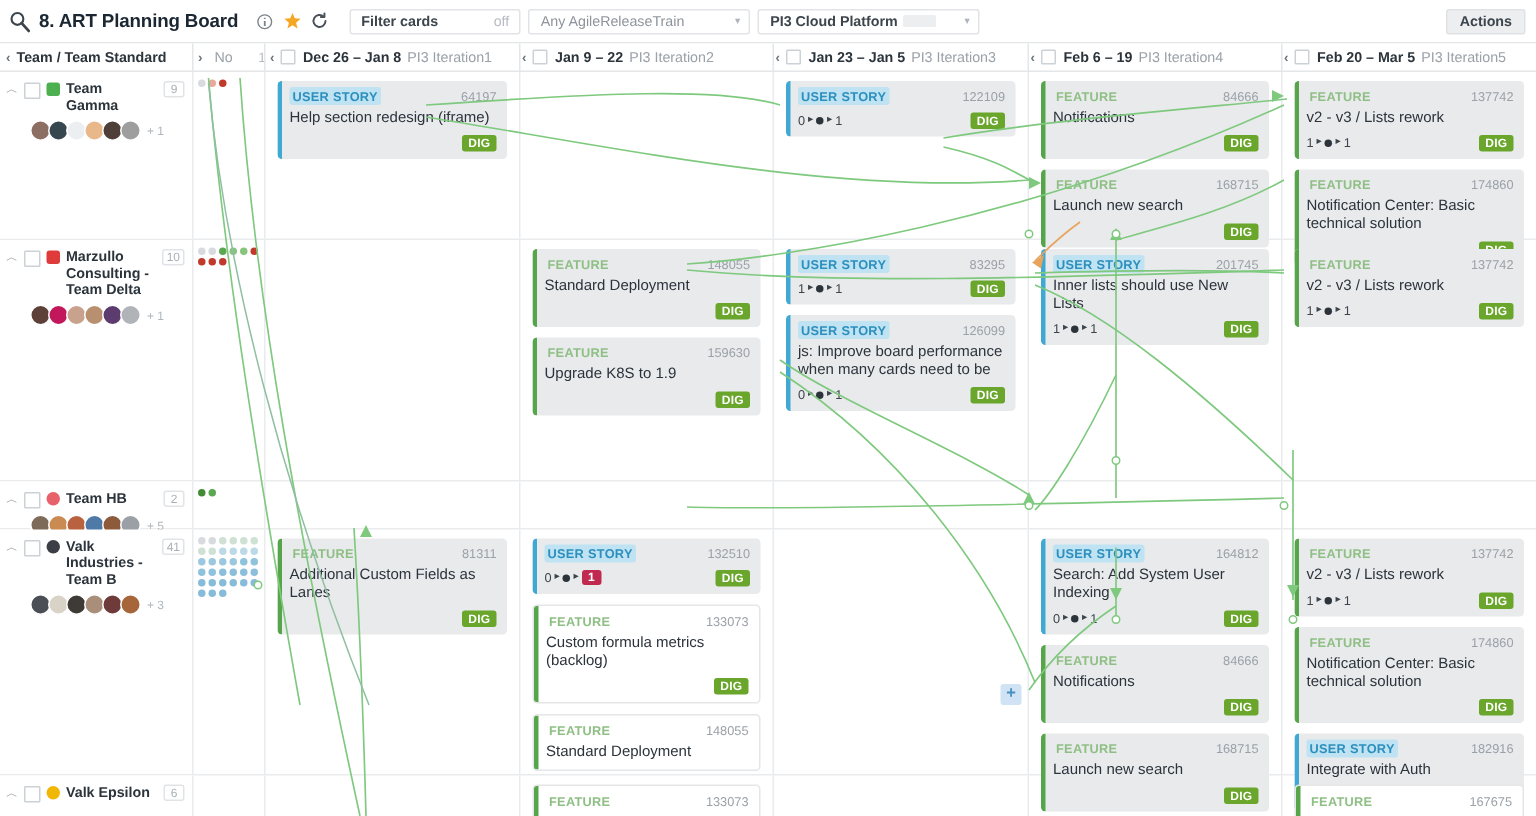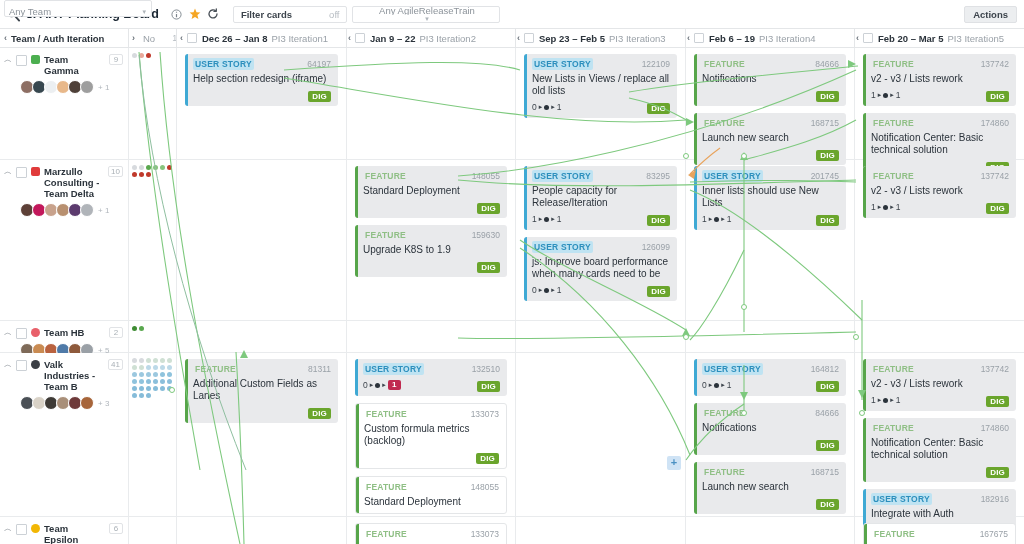--- a/index.html
+++ b/index.html
@@ -35,21 +35,21 @@
   }
   .filter-cards .fc-lab{font-weight:bold;color:#3c444c;}
   .filter-cards .fc-off{color:#b6bcc2;margin-left:33px;}
   .sel{
     height:17px;border:1px solid #e1e3e6;border-radius:2px;background:#fff;
     display:flex;align-items:center;justify-content:space-between;
     padding:0 6px 0 7px;font-size:9.5px;color:#8d949b;box-sizing:border-box;
   }
   .sel .cv{display:flex;align-items:center;gap:4px;overflow:hidden;white-space:nowrap;}
   .sel.team{width:148px;margin-left:4px;}
-  .sel.art{width:148px;margin-left:4px;flex-direction:column;}
+  .sel.art{width:148px;margin-left:4px;}
   .sel.pi{width:148px;margin-left:4px;}
   .sel.pi .cv span.v{color:#3c444c;font-weight:bold;}
   .pill{display:inline-block;width:22px;height:8px;background:#eceef0;border-radius:1px;}
   .caret{font-size:7px;color:#aeb4ba;line-height:1;}
   .actions-btn{
     position:absolute;right:7px;top:6px;height:17px;
     background:#eceef0;border:1px solid #dfe1e4;border-radius:2px;
     font-size:9.5px;font-weight:bold;color:#3c444c;
     display:flex;align-items:center;padding:0 8px;box-sizing:border-box;cursor:pointer;
   }
@@ -174,37 +174,40 @@
         <path d="M10 6a4 4 0 1 1-1.3-3" fill="none" stroke="#4a5158" stroke-width="1.3" stroke-linecap="round"></path>
         <polyline points="9.3,0.9 9.3,3.3 6.9,3.3" fill="none" stroke="#4a5158" stroke-width="1.3" stroke-linecap="round" stroke-linejoin="round"></polyline>
       </svg>
     </div>
 
     <div class="filter-group">
       <div class="filter-cards">
         <span class="fc-lab">Filter cards</span>
         <span class="fc-off">off</span>
       </div>
-      <div class="sel team">
-        <span class="cv">Any Team</span>
-        <span class="caret">▾</span>
-      </div>
       <div class="sel art">
         <span class="cv">Any AgileReleaseTrain</span>
         <span class="caret">▾</span>
       </div>
+      <div class="sel pi">
+        <span class="cv">
+          <span class="v">PI3 Cloud Platform</span>
+          <span class="pill"></span>
+        </span>
+        <span class="caret">▾</span>
+      </div>
     </div>
 
     <div class="actions-btn">Actions</div>
   </div>
 
   <div class="colhead">
     <div class="ch" style="left:4px;width:120px;">
       <span class="chev">‹</span>
-      <span class="cht">Team / Auth Iteration</span>
+      <span class="cht">Team / Team Standard</span>
     </div>
     <div class="ch" style="left:132px;width:45px;">
       <span class="chev">›</span>
       <span class="chs">No</span>
       <span class="cnt">119</span>
     </div>
     <div class="ch" style="left:180px;width:165px;">
       <span class="chev">‹</span>
       <span class="chk"></span>
       <span class="cht">Dec 26 – Jan 8</span>
@@ -212,21 +215,21 @@
     </div>
     <div class="ch" style="left:348px;width:165px;">
       <span class="chev">‹</span>
       <span class="chk"></span>
       <span class="cht">Jan 9 – 22</span>
       <span class="chs">PI3 Iteration2</span>
     </div>
     <div class="ch" style="left:517px;width:165px;">
       <span class="chev">‹</span>
       <span class="chk"></span>
-      <span class="cht">Sep 23 – Feb 5</span>
+      <span class="cht">Jan 23 – Jan 5</span>
       <span class="chs">PI3 Iteration3</span>
     </div>
     <div class="ch" style="left:687px;width:165px;">
       <span class="chev">‹</span>
       <span class="chk"></span>
       <span class="cht">Feb 6 – 19</span>
       <span class="chs">PI3 Iteration4</span>
     </div>
     <div class="ch" style="left:856px;width:165px;">
       <span class="chev">‹</span>
@@ -279,21 +282,20 @@
           </div>
         </div>
       <div class="col" style="left:347px;width:169px;"></div>
       <div class="col" style="left:516px;width:170px;">
           <div class="card">
             <div class="bar" style="background: rgb(63, 169, 212);"></div>
             <div class="row1">
               <span class="ctype story">USER STORY</span>
               <span class="cid">122109</span>
             </div>
-            <div class="ctitle">New Lists in Views / replace all old lists</div>
             <div class="row2">
               <div class="prog">
                 <span>0</span>
                 <span class="ar">▸</span>
                 <span class="pd"></span>
                 <span class="ar">▸</span>
                 <span>1</span>
               </div>
               <span class="dig-wrap"><span class="dig">DIG</span></span>
             </div>
@@ -414,21 +416,20 @@
             </div>
           </div>
         </div>
       <div class="col" style="left:516px;width:170px;">
           <div class="card">
             <div class="bar" style="background: rgb(63, 169, 212);"></div>
             <div class="row1">
               <span class="ctype story">USER STORY</span>
               <span class="cid">83295</span>
             </div>
-            <div class="ctitle">People capacity for Release/Iteration</div>
             <div class="row2">
               <div class="prog">
                 <span>1</span>
                 <span class="ar">▸</span>
                 <span class="pd"></span>
                 <span class="ar">▸</span>
                 <span>1</span>
               </div>
               <span class="dig-wrap"><span class="dig">DIG</span></span>
             </div>
@@ -636,20 +637,21 @@
           </div>
         </div>
       <div class="col" style="left:516px;width:170px;"></div>
       <div class="col" style="left:686px;width:169px;">
           <div class="card">
             <div class="bar" style="background: rgb(63, 169, 212);"></div>
             <div class="row1">
               <span class="ctype story">USER STORY</span>
               <span class="cid">164812</span>
             </div>
+            <div class="ctitle">Search: Add System User Indexing</div>
             <div class="row2">
               <div class="prog">
                 <span>0</span>
                 <span class="ar">▸</span>
                 <span class="pd"></span>
                 <span class="ar">▸</span>
                 <span>1</span>
               </div>
               <span class="dig-wrap"><span class="dig">DIG</span></span>
             </div>
@@ -728,21 +730,21 @@
         </div>
     </div>
 
     <div class="lane" style="top:469px;height:75px;border-bottom:none;">
       <div class="lane-bg-left"></div>
       <div class="team">
         <div class="team-top">
           <span class="tchev">︿</span>
           <span class="tchk"></span>
           <span class="tmark" style="background:#f2b705;border-radius:50%"></span>
-          <span class="tname">Team Epsilon</span>
+          <span class="tname">Valk Epsilon</span>
           <span class="tcount">6</span>
         </div>
 
       </div>
       <div class="dotcol">
         <div class="dotgrid"></div>
       </div>
       <div class="col" style="left:177px;width:170px;"></div>
       <div class="col" style="left:347px;width:169px;">
           <div class="card white">

